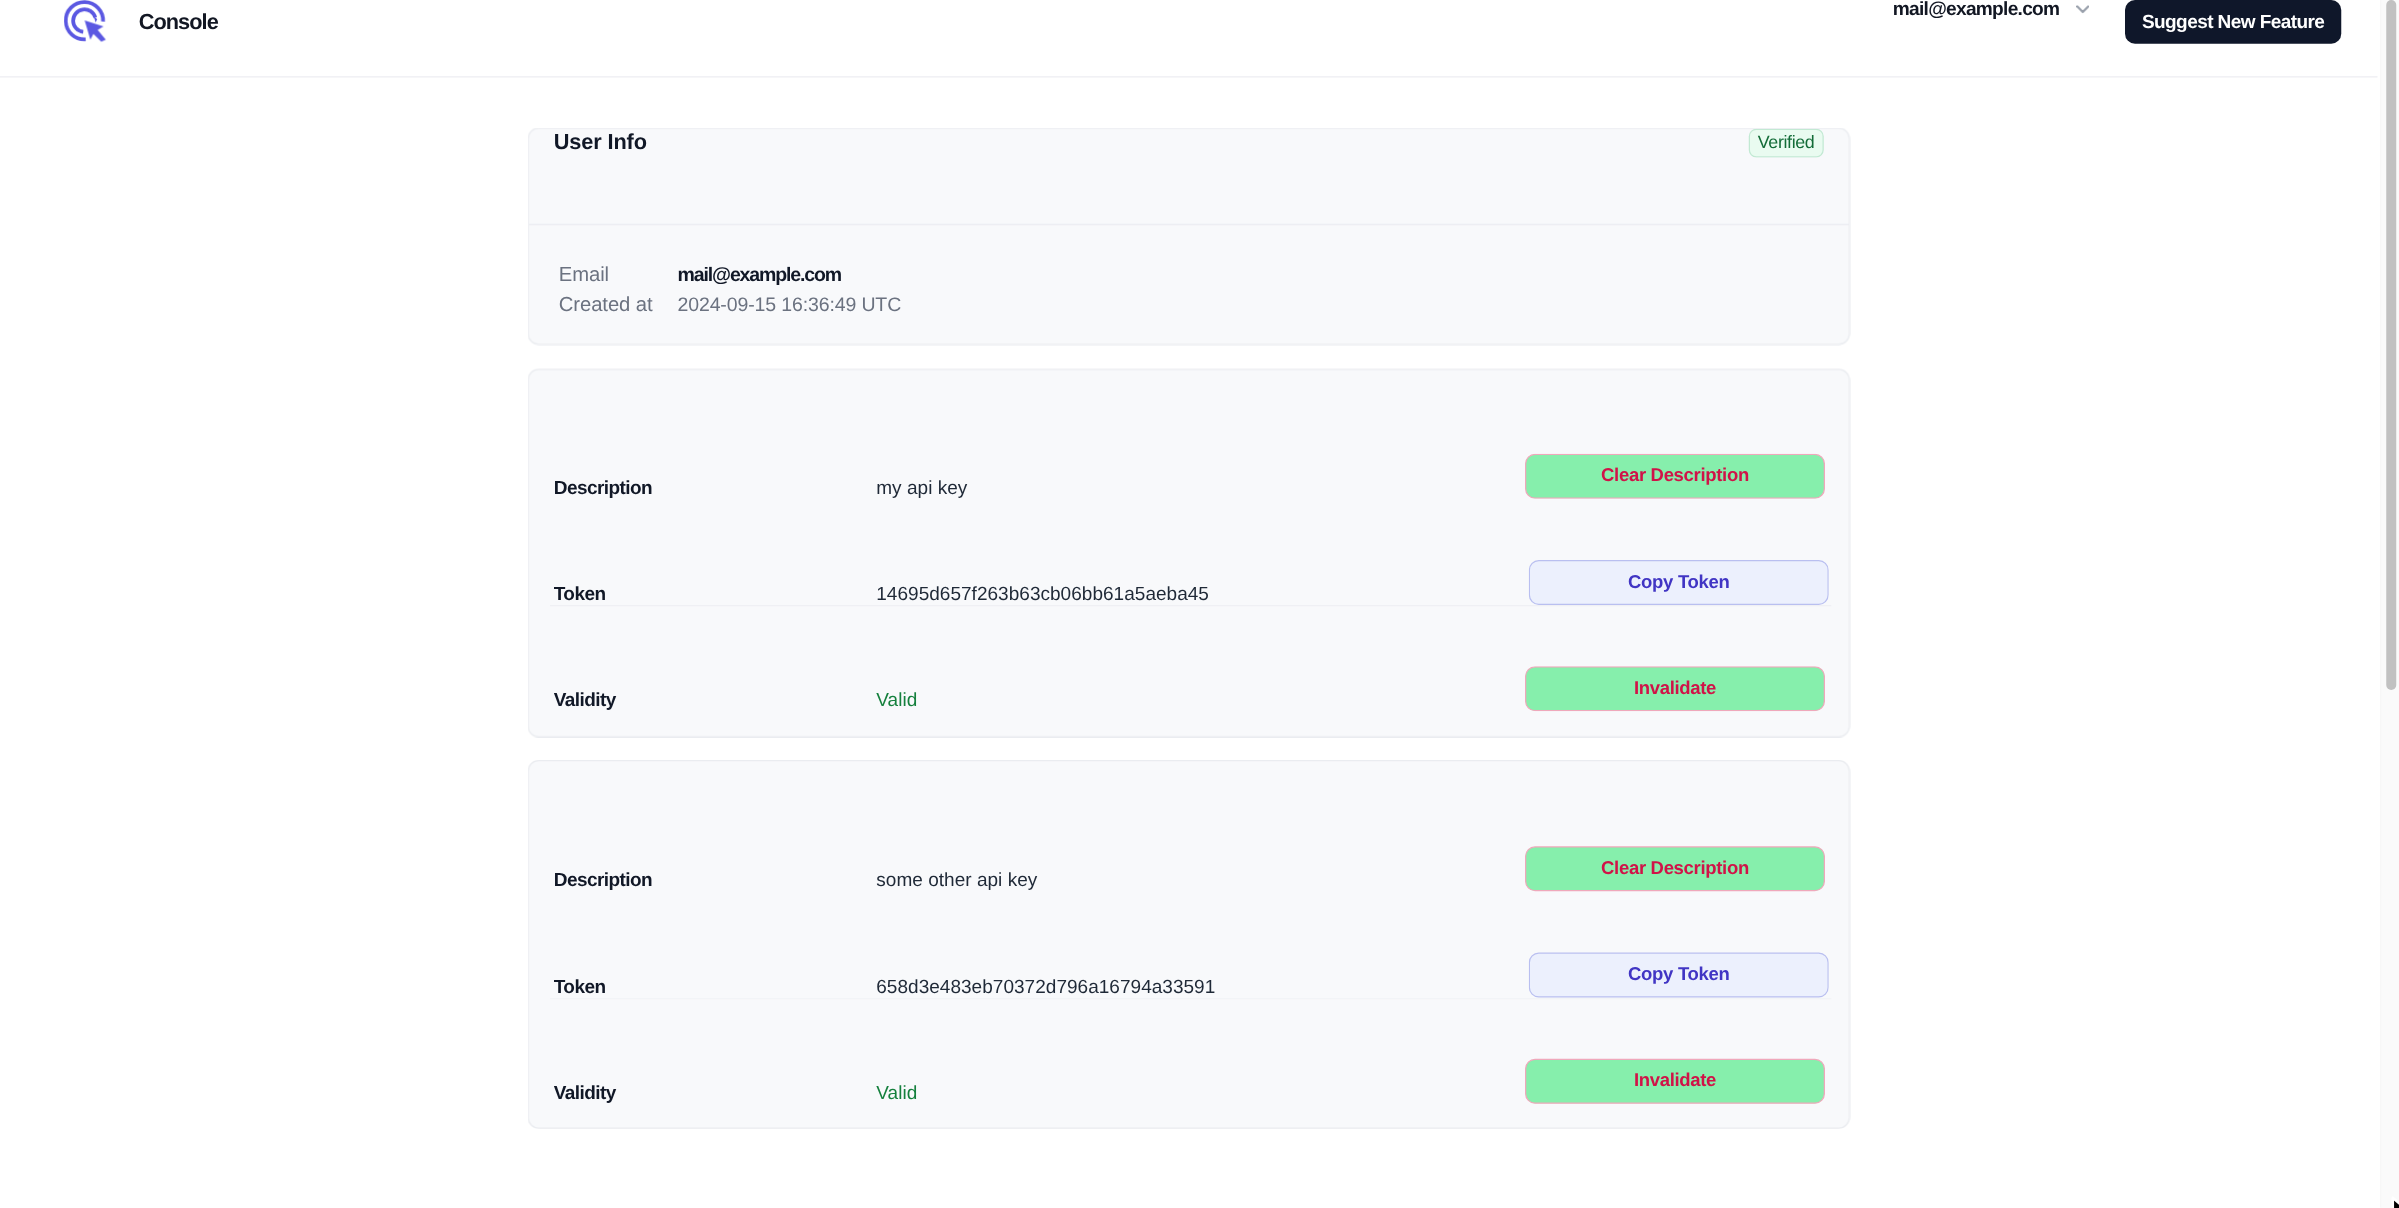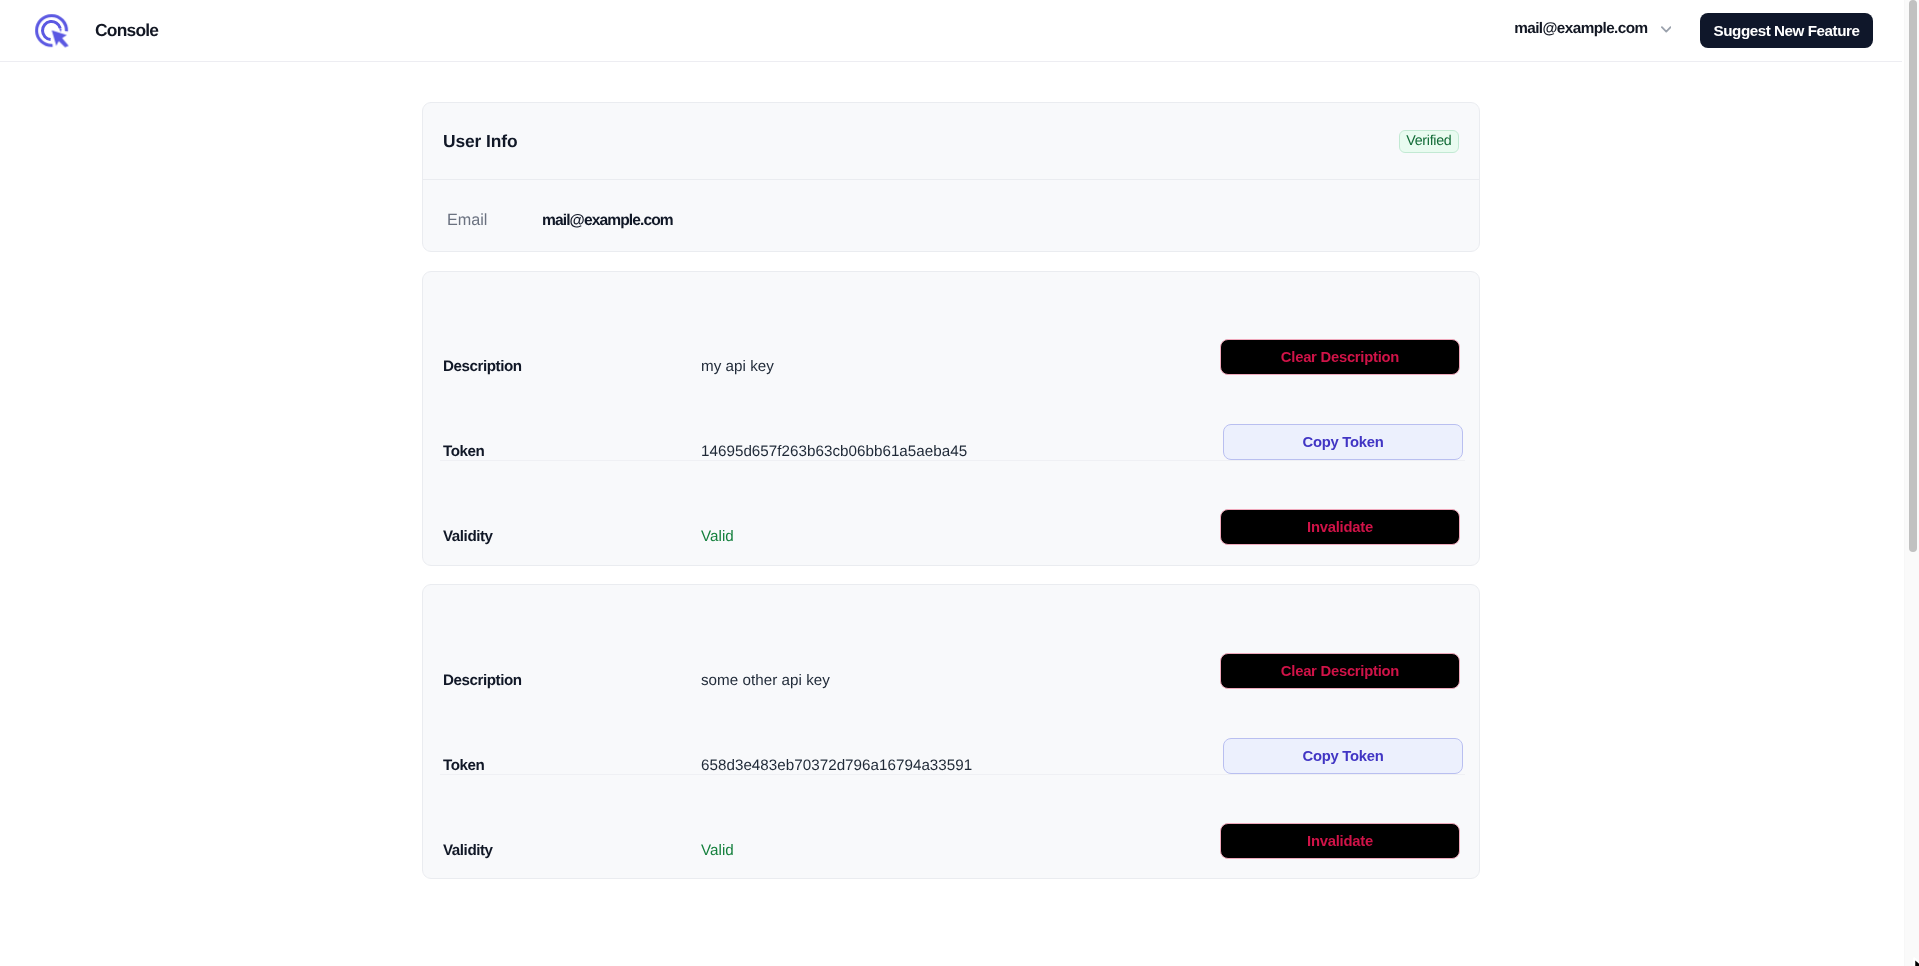--- a/index.html
+++ b/index.html
@@ -16,22 +16,22 @@
     -webkit-font-smoothing: antialiased;
     text-rendering: geometricPrecision;
   }
   #viewport { width: 1902px; height: 966px; overflow: hidden; position: relative; background:#fff; }
 
   
   .topbar {
     height: 62px;
     border-bottom: 1px solid #ededf2;
     display: flex;
-    align-items: center;
-    padding-left: 35px;
+    align-items: flex-start;
+    padding-left: 51px;
     padding-right: 29px;
     background: #fff;
   }
   .brand { display:flex; align-items:center; }
   .logo { width:34px; height:34px; display:block; }
   .brand-title { font-size:17.4px; font-weight:700; color:#121723; margin-left:26px; letter-spacing:-0.77px;}
   .spacer { flex:1; }
   .account {
     display:flex; align-items:center; font-size:15.3px; font-weight:700; color:#121723;
     cursor:pointer; margin-right:28.7px; letter-spacing:-0.57px; position:relative; top:-1.5px;
@@ -44,21 +44,21 @@
   }
 
   
   .page { padding-top:40px; }
   .card {
     width:1058px; margin:0 auto;
     border:1px solid #eaecf0; border-radius:9px; background:#f8f9fb;
   }
   #keycards .card { margin-top:18.5px; }
   .card-head {
-    display:flex; align-items:center; justify-content:space-between;
+    display:flex; align-items:flex-start; justify-content:space-between;
     padding:0 20px 0 20px; height:77px; border-bottom:1px solid #eaecf0;
   }
   .card-title { font-size:17.4px; font-weight:700; color:#111827; letter-spacing:-0.1px;}
   .badge {
     font-size:14.3px; color:#136c38; background:#e9fbf0;
     border:1px solid #c2e9d3; border-radius:6px; padding:2px 6.5px 3px 6.5px; line-height:16px;
     letter-spacing:-0.3px;
   }
   .kv { padding:26px 0 21px 24px; }
   .kv-row { display:flex; align-items:flex-end; height:24px; }
@@ -71,21 +71,21 @@
   .row.sep::before { content:''; position:absolute; left:-3px; right:-2px; top:0; height:1px; background:#eff0f4; }
   .row-label { width:258px; flex:none; font-size:15.2px; font-weight:700; color:#111827; letter-spacing:-0.45px; }
   .row-value { flex:1; font-size:15.2px; color:#1f2937; letter-spacing:0.03px; }
   .row-value.green { color:#15803d; }
   .row-action { flex:none; display:flex; justify-content:flex-end;}
   .abtn {
     display:block; text-align:center; font-size:14.8px; font-weight:700;
     border-radius:8px; width:240px; height:36px; line-height:34px; font-family:inherit;
     cursor:pointer; letter-spacing:-0.25px; padding:0;
   }
-  .abtn.red { color:#d01348; background:#000000; border:1px solid #efa8bb; margin-right:3px;}
+  .abtn.red { color:#d01348; background:#86efac; border:1px solid #efa8bb; margin-right:3px;}
   .abtn.blue { color:#4135c4; background:#ecf0fd; border:1px solid #b9bff0; margin-right:0;}
 
   
   .sbtrack {
     position:fixed; top:0; right:0; width:15px; height:966px; background:#fafafa; border-left:1px solid #f7f7f7;
   }
   .cursor {
     position:fixed; left:1911px; top:956px; width:24px; height:30px; pointer-events:none;
   }
   .sbthumb {
@@ -123,20 +123,24 @@
     <div class="card">
       <div class="card-head">
         <span class="card-title">User Info</span>
         <span class="badge">Verified</span>
       </div>
       <div class="kv">
         <div class="kv-row">
           <span class="kv-key">Email</span>
           <span class="kv-val">mail@example.com</span>
         </div>
+        <div class="kv-row">
+          <span class="kv-key">Created at</span>
+          <span class="kv-val muted">2024-09-15 16:36:49 UTC</span>
+        </div>
       </div>
     </div>
 
     <div id="keycards">
         <div class="card">
           <div class="rows">
             <div class="row">
               <div class="row-label">Description</div>
               <div class="row-value">my api key</div>
               <div class="row-action">

